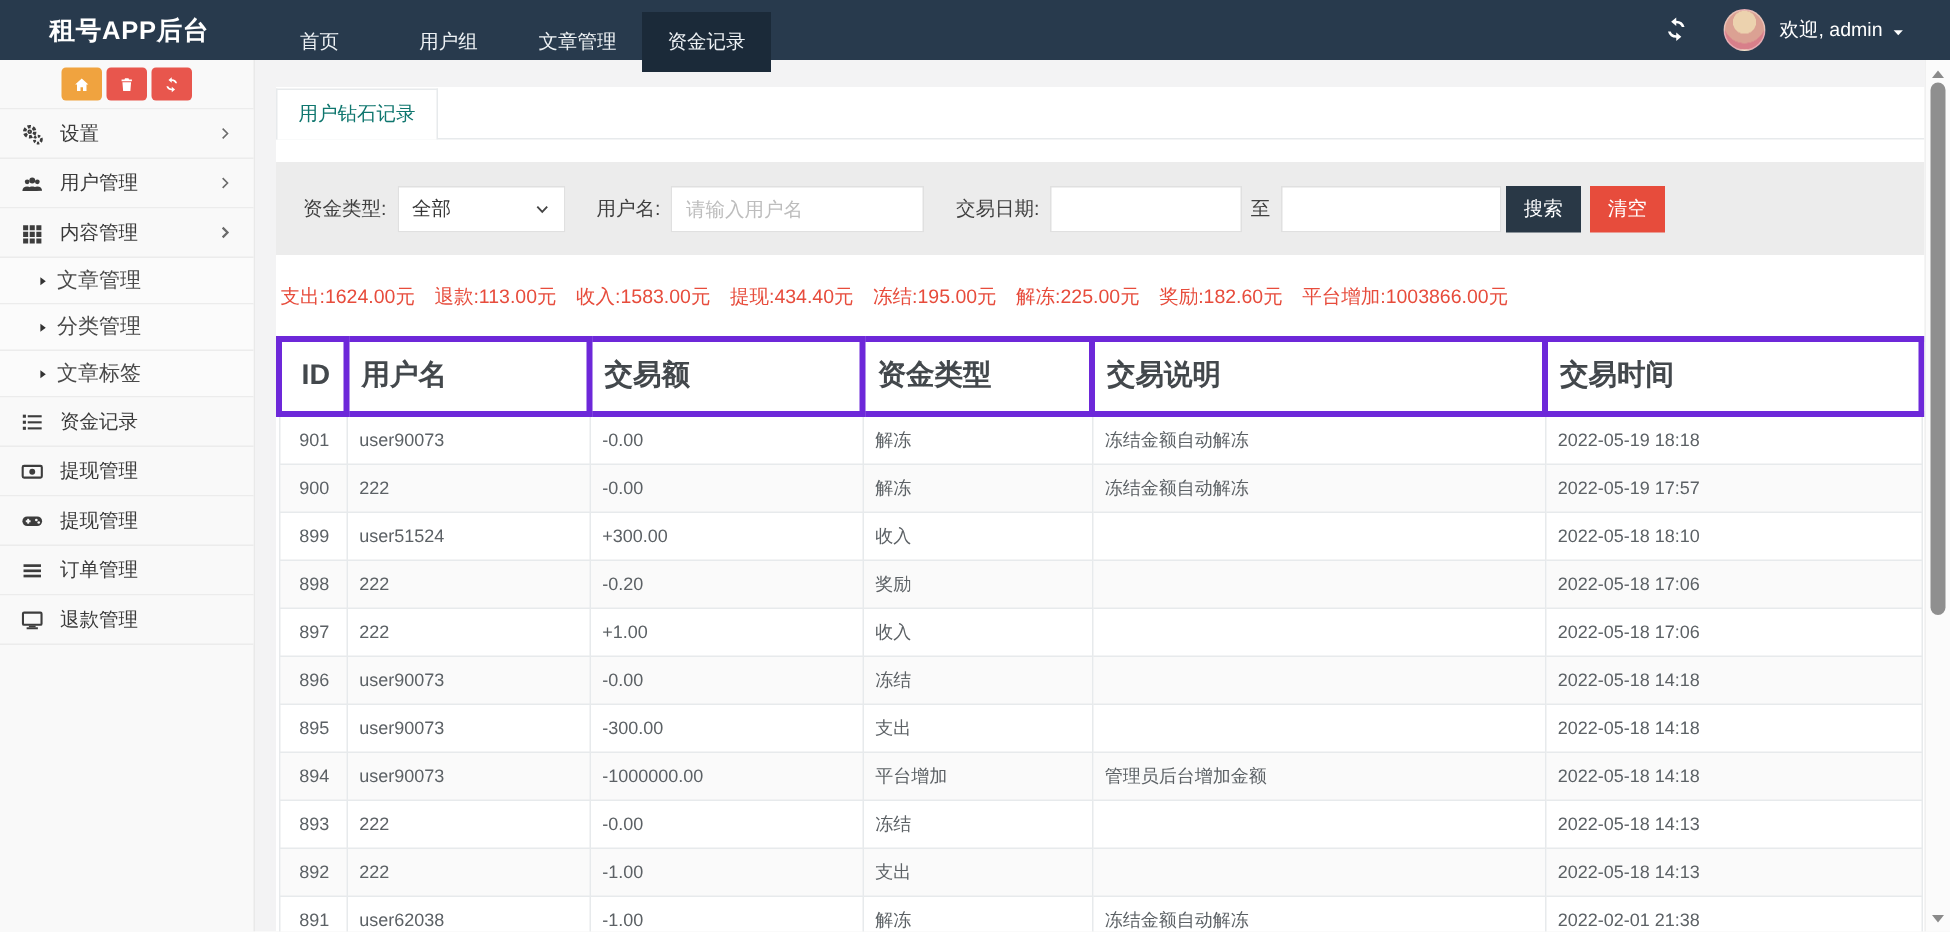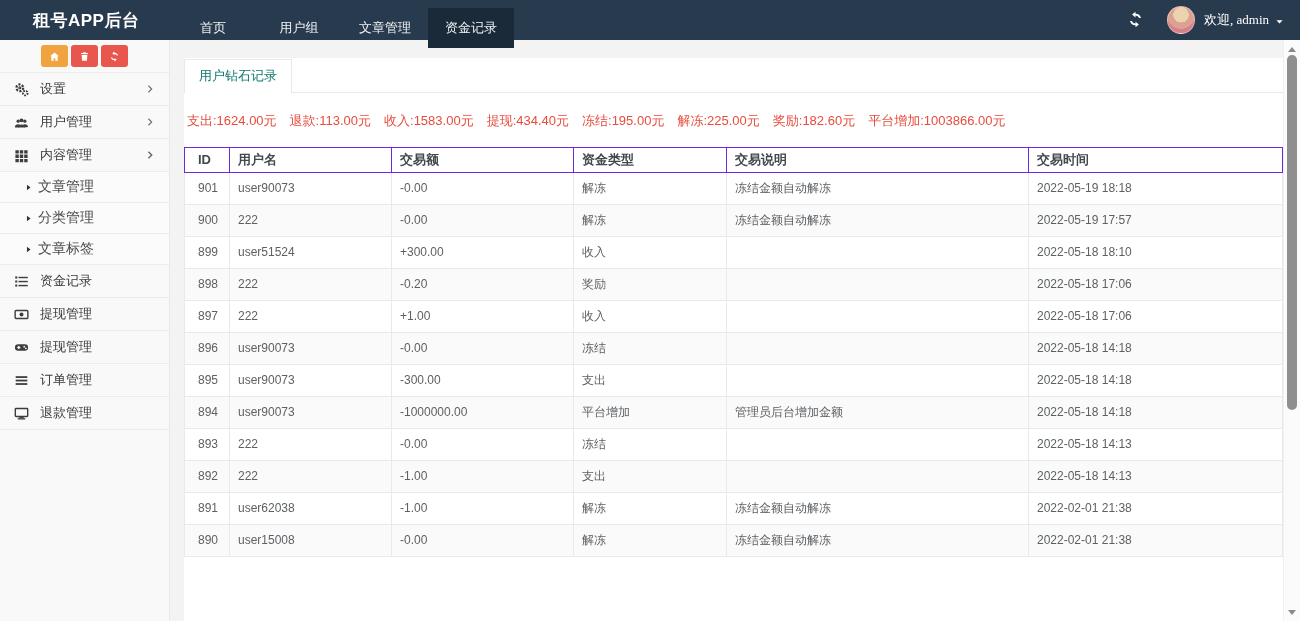--- a/index.html
+++ b/index.html
@@ -5,21 +5,21 @@
   * { box-sizing: border-box; margin: 0; padding: 0; }
   html,body { width:1300px; height:621px; overflow:hidden; }
   body { font-family:"Liberation Sans", sans-serif; background:#f3f3f4; position:relative; font-size:13px; }
 
   
   .navbar { position:absolute; top:0; left:0; width:1300px; height:40px; background:#283a4d; display:flex; align-items:center; z-index:10; }
   .brand { width:170px; padding-left:33px; color:#fff; font-size:17px; font-weight:bold; letter-spacing:.5px; }
   .nav-menu { display:flex; height:24px; }
   .nav-item { width:86px; height:40px; line-height:40px; text-align:center; color:#eef2f5; font-size:13px; cursor:pointer; }
   .nav-item.active { background:#1b2a39; }
-  .nav-right { margin-left:auto; display:flex; align-items:center; padding-right:15px; color:#fff;font-family:Liberation Serif, serif; }
+  .nav-right { margin-left:auto; display:flex; align-items:center; padding-right:29px; color:#fff; }
   .refresh-btn { width:18px; height:18px; color:#fff; margin-right:22px; cursor:pointer; }
   .refresh-btn svg { width:17px; height:17px; }
   .avatar { width:28px; height:28px; border-radius:50%; margin-right:9px;
             background:radial-gradient(circle at 50% 30%, #ecd2ae 0 34%, #dba193 35% 62%, #d87f8a 63%);
             border:1px solid rgba(255,255,255,.35); }
   .welcome { font-size:13px; color:#fff; display:flex; align-items:center; cursor:pointer; }
   .welcome .cd { width:11px; height:11px; margin-left:5px; color:#fff; }
   .welcome svg { width:11px; height:11px; }
 
   
@@ -61,21 +61,21 @@
   .in-date2 { width:147px; margin-right:3px; }
   .btn { height:31px; padding:0 12px; border:none; color:#fff; font-size:13px; cursor:pointer; font-family:"Liberation Sans",sans-serif; }
   .btn-search { background:#293846; margin-left:0; }
   .btn-clear { background:#e74c3c; margin-left:6px; }
 
   
   .summary { margin-top:19px; padding-left:3px; display:flex; gap:13px; color:#e74c3c; font-size:13px; white-space:nowrap; }
 
   
   table.records { margin-top:17px; width:100%; border-collapse:collapse; table-layout:fixed; }
-  .records th { text-align:left; font-size:13px; color:#43484c; font-weight:bold; padding:4px 8px; border:1px solid #6d28d9; line-height:16px; }
+  .records th { text-align:left; font-size:19px; color:#43484c; font-weight:bold; padding:15px 8px; border:4px solid #6d28d9; line-height:16px; }
   .records td { font-size:12px; color:#5c6165; padding:8px 8px; border:1px solid #e7eaec; line-height:15px; overflow:hidden; white-space:nowrap; }
   .records th:first-child, .records td:first-child { padding-left:13px; }
   .records tbody tr:nth-child(even) td { background:#fafafa; }
 
   
   .scrollbar { position:absolute; top:40px; right:0; width:17px; height:581px; background:#fbfbfb; border-left:1px solid #f0f0f0; }
   .sb-up, .sb-down { position:absolute; left:0; width:16px; height:14px; display:flex; align-items:center; justify-content:center; cursor:pointer; }
   .sb-up { top:2px; } .sb-down { bottom:2px; }
   .tri-up { width:0; height:0; border-left:4px solid transparent; border-right:4px solid transparent; border-bottom:5px solid #8a8a8a; }
   .tri-down { width:0; height:0; border-left:4px solid transparent; border-right:4px solid transparent; border-top:5px solid #8a8a8a; }
@@ -259,20 +259,39 @@
         <span class="slabel">退款管理</span>
       </div>
     </div>
 </div>
 
 <div class="main-card">
   <div class="tabs-row">
     <div class="tab">用户钻石记录</div>
   </div>
 
+  <div class="filter-bar">
+    <span class="f-label">资金类型:</span>
+    <div class="select">
+      <span>全部</span>
+      <span class="sel-chev">
+        <svg viewBox="0 0 16 16" fill="none" stroke="currentColor" stroke-width="1.8">
+            <path d="M3.2 5.5 8 10.5l4.8-5"></path>
+          </svg>
+      </span>
+    </div>
+    <span class="f-label">用户名:</span>
+    <input class="f-input in-user" type="text" placeholder="请输入用户名" style="">
+    <span class="f-label">交易日期:</span>
+    <input class="f-input in-date1" type="text" style="">
+    <span class="to-label">至</span>
+    <input class="f-input in-date2" type="text" style="">
+    <button class="btn btn-search">搜索</button>
+    <button class="btn btn-clear">清空</button>
+  </div>
 
   <div class="summary" id="summary-row">
       <span>支出:1624.00元</span>
       <span>退款:113.00元</span>
       <span>收入:1583.00元</span>
       <span>提现:434.40元</span>
       <span>冻结:195.00元</span>
       <span>解冻:225.00元</span>
       <span>奖励:182.60元</span>
       <span>平台增加:1003866.00元</span>

